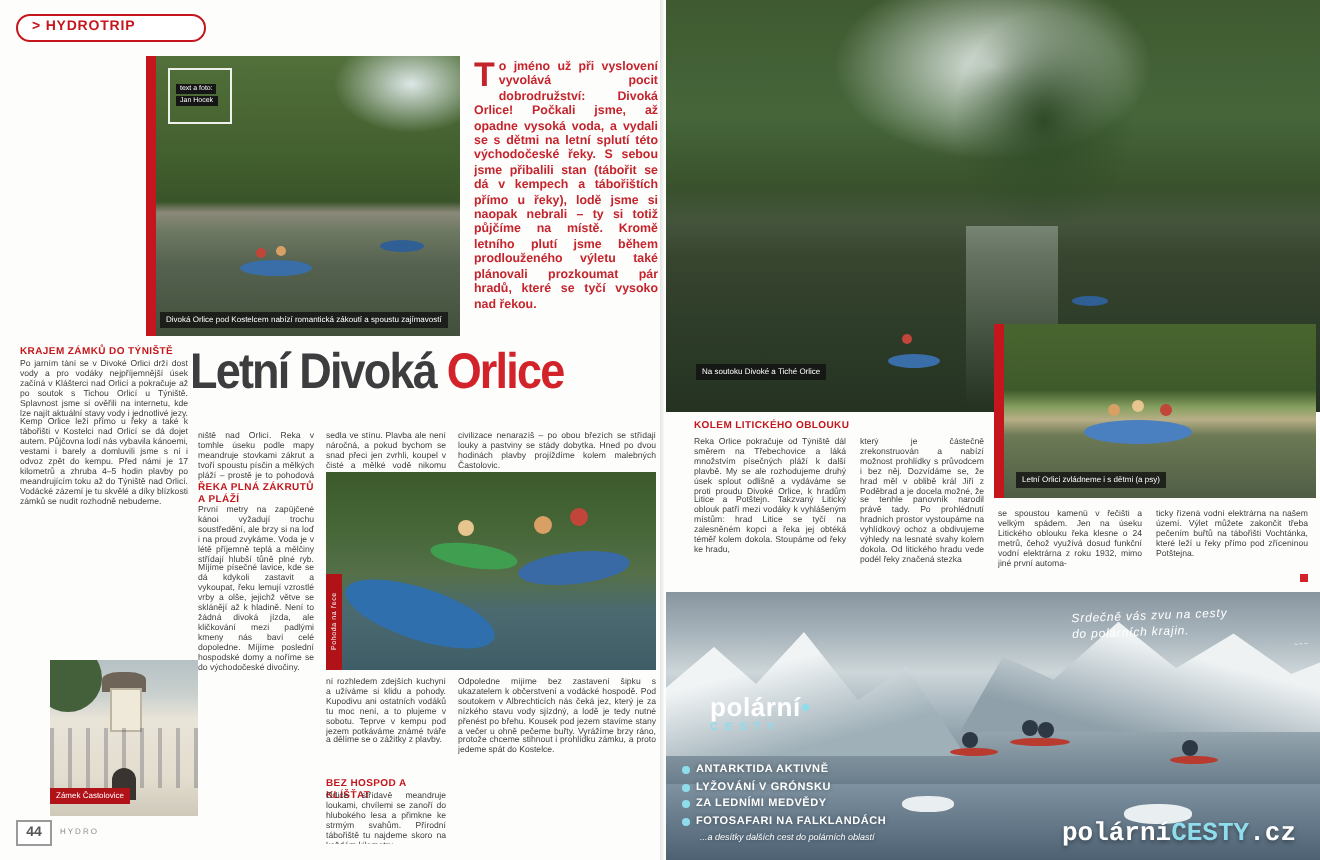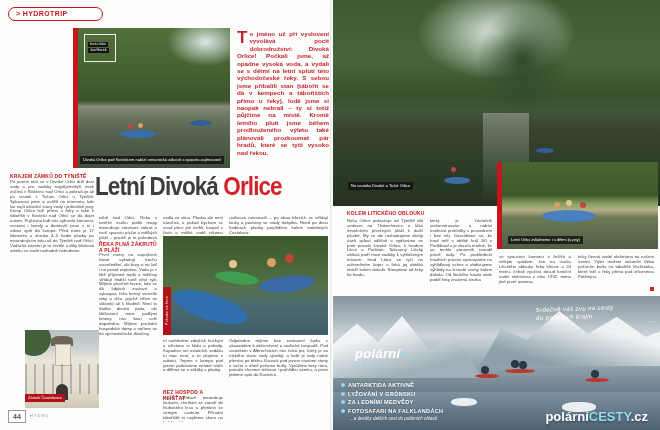--- a/index.html
+++ b/index.html
@@ -64,29 +64,29 @@
      clip-path:polygon(0 100%,12% 35%,26% 55%,44% 5%,60% 45%,76% 15%,92% 50%,100% 40%,100% 100%);}
   .sea{position:absolute;left:0;bottom:0;width:100%;height:38px;background:linear-gradient(180deg,#7e92a1,#4d6173);}
   .ice{position:absolute;background:#e9eef0;border-radius:45%;}
   .kgroup{position:absolute;}
   .kperson{position:absolute;width:8px;height:8px;border-radius:50%;background:#2c3944;}
   .kboat{position:absolute;width:24px;height:4px;border-radius:50%;background:#b93a2e;}
   .hand{position:absolute;left:203px;top:8px;width:118px;color:#fff;font-style:italic;font-size:6px;line-height:8px;
         letter-spacing:.4px;text-align:left;transform:rotate(-2deg);}
   .hand .sig{display:block;font-size:3.5px;text-align:right;opacity:.85;}
   .adlogo{position:absolute;left:22px;top:50px;color:#fff;}
-  .adlogo .top{font-size:13px;font-weight:bold;letter-spacing:.3px;font-style:italic;}
+  .adlogo .top{font-size:13px;font-weight:bold;letter-spacing:.3px;}
   .adlogo .dot{color:#8fdcec;}
   .adlogo .sub{font-size:5.5px;color:#8fdcec;letter-spacing:3.5px;font-weight:bold;}
   .bullets{position:absolute;left:8px;top:86px;}
   .bullet-row{display:flex;align-items:center;margin-bottom:2.5px;}
   .bdot{width:4px;height:4px;border-radius:50%;background:#8fdcec;margin-right:3px;flex:0 0 auto;}
   .btxt{color:#fff;font-weight:bold;font-size:5.5px;letter-spacing:.3px;text-shadow:0 0 2px rgba(0,0,0,.4);}
   .bsub{color:#fff;font-style:italic;font-size:4.5px;margin-left:9px;margin-top:1px;text-shadow:0 0 2px rgba(0,0,0,.4);}
-  .adurl{position:absolute;right:12px;bottom:6px;font-size:13px;font-weight:bold;color:#fff;text-shadow:0 1px 2px rgba(0,0,0,.4);}
+  .adurl{position:absolute;right:12px;bottom:6px;font-size:13px;font-weight:bold;color:#fff;text-shadow:0 1px 2px rgba(0,0,0,.4);font-family:Liberation Mono, monospace;}
   .adurl .cyan{color:#8fdcec;}
   
   .folio-box{left:8px;top:410px;width:16px;height:11px;border:1px solid #9a9a9a;color:#555;font-size:7px;font-weight:bold;
              text-align:center;line-height:11px;background:#fff;}
   .folio-name{left:30px;top:413px;font-size:4px;color:#8d8d8d;letter-spacing:1px;}
 </style>
 </head>
 <body>
 
 <div id="spread">

